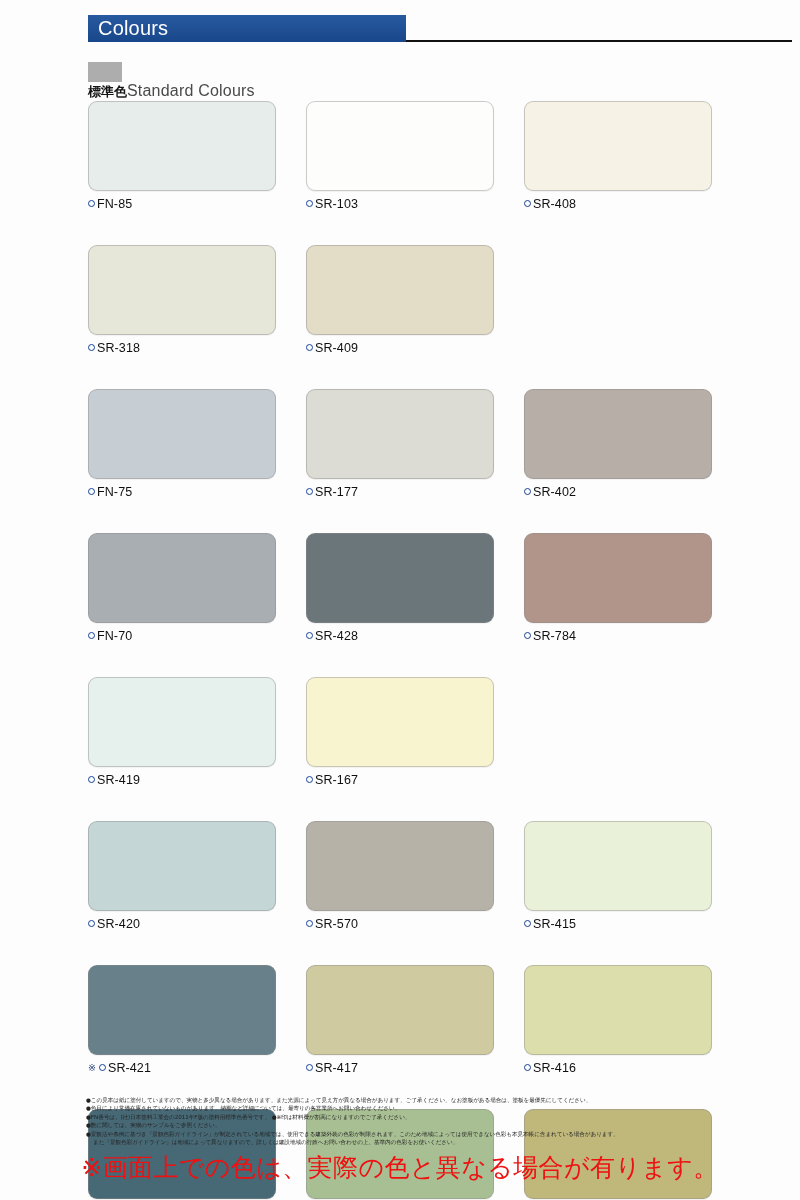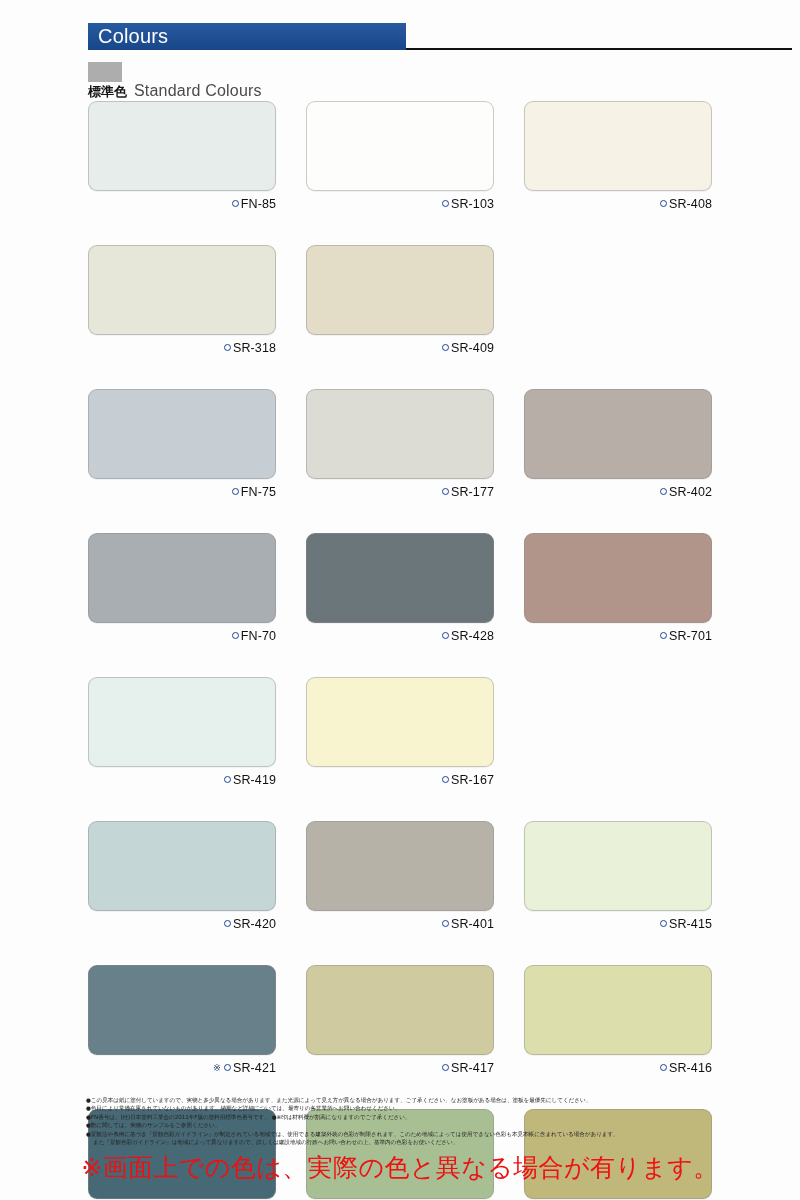--- a/index.html
+++ b/index.html
@@ -21,21 +21,21 @@
   .page {
     position: absolute;
     inset: 0;
     background: #fdfdfd;
   }
 
   
   .header-zone {
     position: absolute;
     left: 0;
-    top: 23px;
+    top: 15px;
     width: 680px;
     height: 36px;
   }
   .header-bar {
     position: absolute;
     left: 88px;
     top: 0;
     width: 318px;
     height: 27px;
     background: #1d4f94;
@@ -70,21 +70,20 @@
     height: 20px;
     background: #adadad;
   }
   .sub-header {
     position: absolute;
     left: 88px;
     top: 82px;
     height: 16px;
     display: flex;
     align-items: baseline;
-    gap: 7px;
     white-space: nowrap;
   }
   .sub-jp {
     font-size: 13px;
     font-weight: bold;
     color: #151515;
     font-family: "DejaVu Sans", "Liberation Sans", sans-serif;
   }
   .sub-en {
     font-size: 16px;
@@ -114,21 +113,20 @@
     border-radius: 9px;
     border: 1px solid rgba(140,140,140,0.45);
     box-sizing: border-box;
     box-shadow: 0 1px 1px rgba(0,0,0,0.05);
   }
   .cell-label {
     margin-top: 5px;
     height: 15px;
     display: flex;
     align-items: center;
-    justify-content: flex-end;
     gap: 2px;
     white-space: nowrap;
   }
   .star-mark {
     font-size: 9.5px;
     color: #24407c;
     margin-right: 1px;
     font-family: "DejaVu Sans", sans-serif;
   }
   .ring-mark {
@@ -278,21 +276,21 @@
           <div class="swatch" style="background: rgb(107, 118, 122);"></div>
           <div class="cell-label">
             <span class="ring-mark"></span>
             <span class="code-text">SR-428</span>
           </div>
         </div>
         <div class="cell">
           <div class="swatch" style="background: rgb(178, 149, 138);"></div>
           <div class="cell-label">
             <span class="ring-mark"></span>
-            <span class="code-text">SR-701</span>
+            <span class="code-text">SR-784</span>
           </div>
         </div>
       </div>
       <div class="grid-row">
         <div class="cell">
           <div class="swatch" style="background: rgb(230, 240, 236);"></div>
           <div class="cell-label">
             <span class="ring-mark"></span>
             <span class="code-text">SR-419</span>
           </div>
@@ -310,21 +308,21 @@
           <div class="swatch" style="background: rgb(197, 214, 214);"></div>
           <div class="cell-label">
             <span class="ring-mark"></span>
             <span class="code-text">SR-420</span>
           </div>
         </div>
         <div class="cell">
           <div class="swatch" style="background: rgb(183, 178, 168);"></div>
           <div class="cell-label">
             <span class="ring-mark"></span>
-            <span class="code-text">SR-401</span>
+            <span class="code-text">SR-570</span>
           </div>
         </div>
         <div class="cell">
           <div class="swatch" style="background: rgb(233, 241, 217);"></div>
           <div class="cell-label">
             <span class="ring-mark"></span>
             <span class="code-text">SR-415</span>
           </div>
         </div>
       </div>

